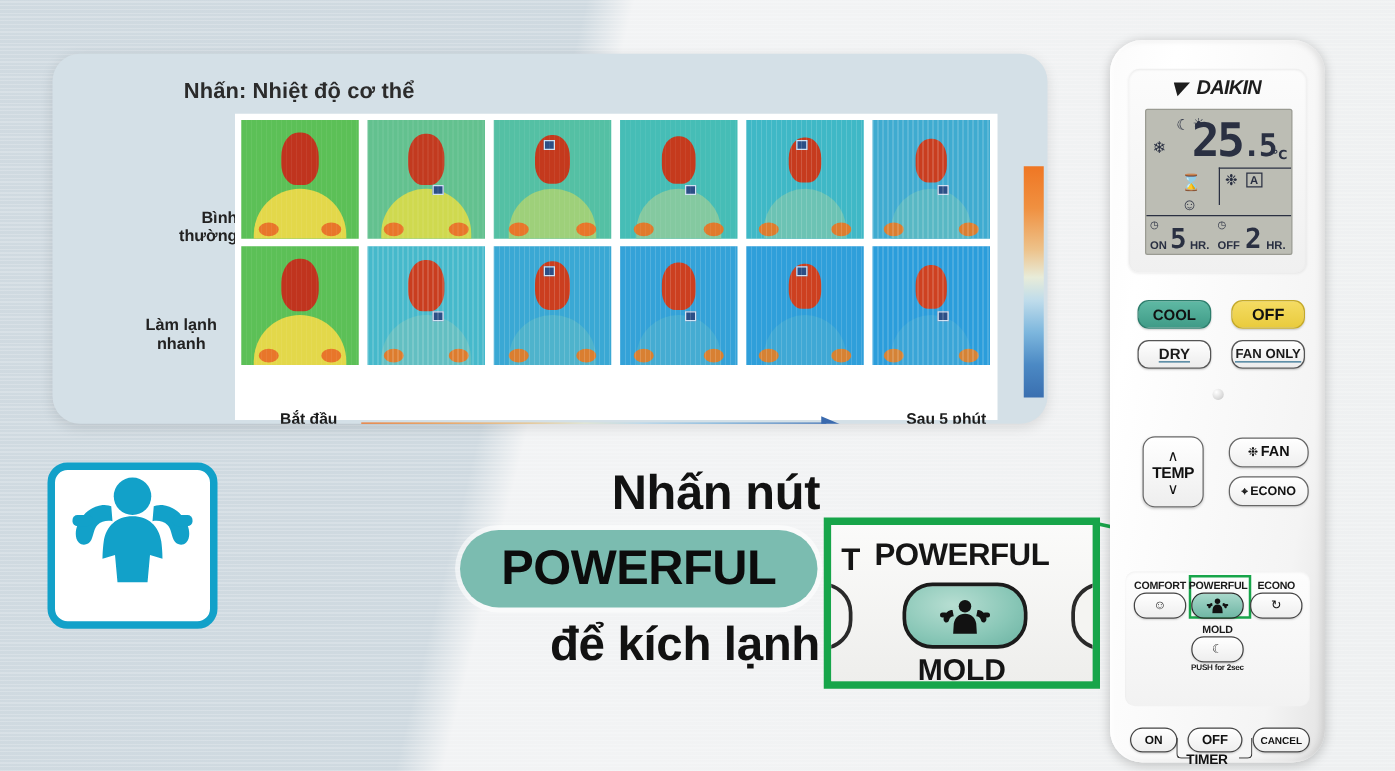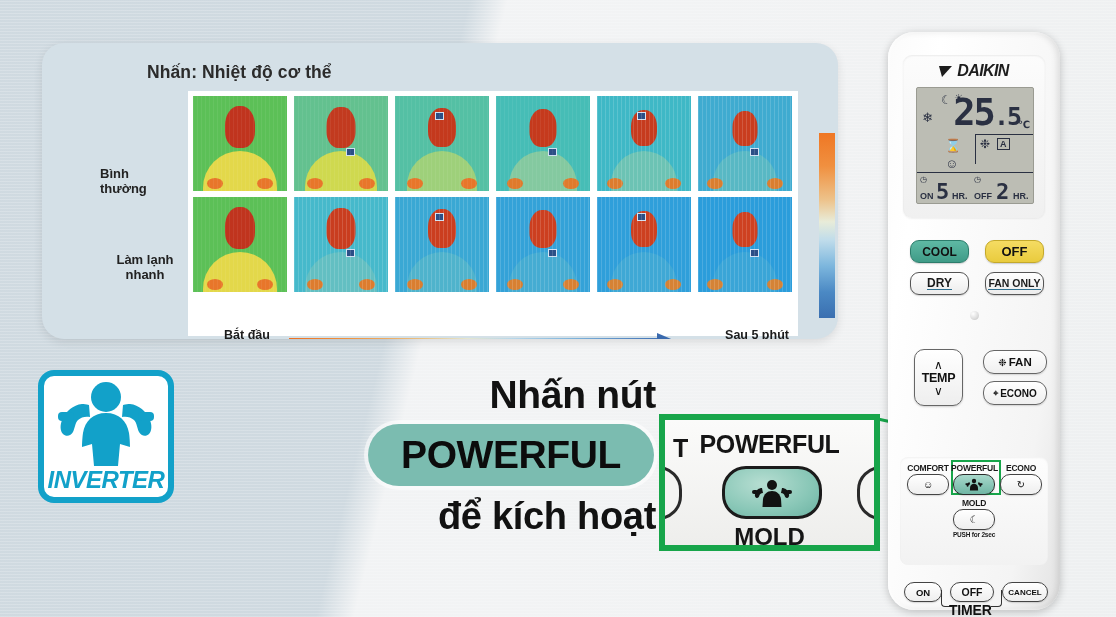--- a/index.html
+++ b/index.html
@@ -18,21 +18,21 @@
   #bg-lines{position:absolute;inset:0;opacity:.35;
       background:repeating-linear-gradient(0deg,rgba(255,255,255,.55) 0px,rgba(255,255,255,.55) 1px,rgba(0,0,0,0) 1px,rgba(0,0,0,0) 3px);}
 
   
   #card{position:absolute;left:42px;top:43px;width:796px;height:296px;
         background:#d4e0e7;border-radius:22px;box-shadow:0 3px 10px rgba(0,0,0,.10);}
   #card-inner{position:absolute;left:0;top:0;width:100%;height:100%;border-radius:22px;overflow:hidden;}
 
   #card-title{position:absolute;left:105px;top:19px;font-size:17.5px;font-weight:bold;color:#2b2b2b;letter-spacing:.1px;}
 
-  #row-label-1{position:absolute;left:58px;top:123px;width:90px;text-align:left;
+  #row-label-1{position:absolute;left:58px;top:123px;width:90px;text-align:right;
                font-size:13px;font-weight:bold;color:#222;line-height:15px;}
   #row-label-2{position:absolute;left:58px;top:209px;width:90px;text-align:center;
                font-size:13px;font-weight:bold;color:#222;line-height:15px;}
 
   #photo-panel{position:absolute;left:146px;top:48px;width:610px;height:245px;background:#fff;}
   .trow{position:absolute;left:5px;display:flex;gap:7px;}
   #trow1{top:5px;}
   #trow2{top:106px;}
   .tcell{width:94px;height:95px;position:relative;overflow:hidden;background:#56c08a;}
   .thead{position:absolute;left:50%;transform:translateX(-50%);border-radius:46% 46% 40% 40%;}
@@ -173,21 +173,21 @@
   #fn-mold{left:51px;top:41px;width:46px;}
   #mold-push{font-size:6.5px;font-weight:bold;color:#1a1a1a;margin-top:1px;letter-spacing:-.2px;}
 
   #timerrow{position:absolute;left:14px;top:548px;width:146px;height:40px;}
   .tbtn{position:absolute;border:1.5px solid #444;border-radius:10px;height:18px;
         background:linear-gradient(180deg,#fff,#eee);display:flex;align-items:center;justify-content:center;
         font-weight:bold;color:#111;box-shadow:0 1px 1.5px rgba(0,0,0,.15);}
   #tb-on{left:2px;top:2px;width:36px;font-size:9.5px;}
   #tb-off{left:48px;top:2px;width:42px;font-size:10.5px;}
   #tb-cancel{left:100px;top:2px;width:44px;font-size:8px;}
-  #timer-word{position:absolute;left:47px;top:22px;font-size:14px;font-weight:bold;color:#111;letter-spacing:-.2px;}
+  #timer-word{position:absolute;left:47px;top:22px;font-size:11px;font-weight:bold;color:#111;letter-spacing:-.2px;}
   .tbracket{position:absolute;border:1.5px solid #333;}
   #br-l{left:39px;top:10px;width:10px;height:16px;border-right:none;border-top:none;border-radius:0 0 0 4px;}
   #br-r{left:89px;top:10px;width:10px;height:16px;border-left:none;border-top:none;border-radius:0 0 4px 0;}
 
   #remote-led{position:absolute;left:82px;top:279px;width:9px;height:9px;border-radius:50%;
               background:radial-gradient(circle at 35% 30%,#ffffff,#dcdcdc 60%,#bdbdbd);}
 </style>
 </head>
 <body>
 
@@ -335,29 +335,28 @@
   <svg id="inv-svg" width="108" height="88" viewBox="0 0 108 88">
     <g fill="#12a1c9">
       <circle cx="54" cy="19" r="15"></circle>
       <path d="M54 35c-13 0-21 8-23 20-1 7-1 14-1 14l10-3 2 22h24l2-22 10 3s0-7-1-14c-2-12-10-20-23-20z"></path>
       <path d="M30 26c-9 1-16 7-20 16-2 5-2 11 1 14 3 3 8 2 10-2 2-4 2-9 5-12 3-3 8-4 12-3l-1-12c-3-1-5-1-7-1z"></path>
       <path d="M78 26c9 1 16 7 20 16 2 5 2 11-1 14-3 3-8 2-10-2-2-4-2-9-5-12-3-3-8-4-12-3l1-12c3-1 5-1 7-1z"></path>
       <rect x="6" y="34" width="16" height="9" rx="4"></rect>
       <rect x="86" y="34" width="16" height="9" rx="4"></rect>
     </g>
   </svg>
-  <div id="inv-text">INVERTER</div>
 </div>
 
 <div id="cta">
   <div id="cta-line1">Nhấn nút</div>
   <div id="cta-pill">
     <span id="cta-pill-text">POWERFUL</span>
   </div>
-  <div id="cta-line2">để kích hoạt</div>
+  <div id="cta-line2">để kích lạnh</div>
 </div>
 
 <svg id="callout-line">
   <line x1="2" y1="18" x2="140" y2="48" stroke="#17a54a" stroke-width="3"></line>
 </svg>
 
 <div id="callout">
   <div id="co-inner">
     <div id="co-t-left">T</div>
     <div id="co-title">POWERFUL</div>

